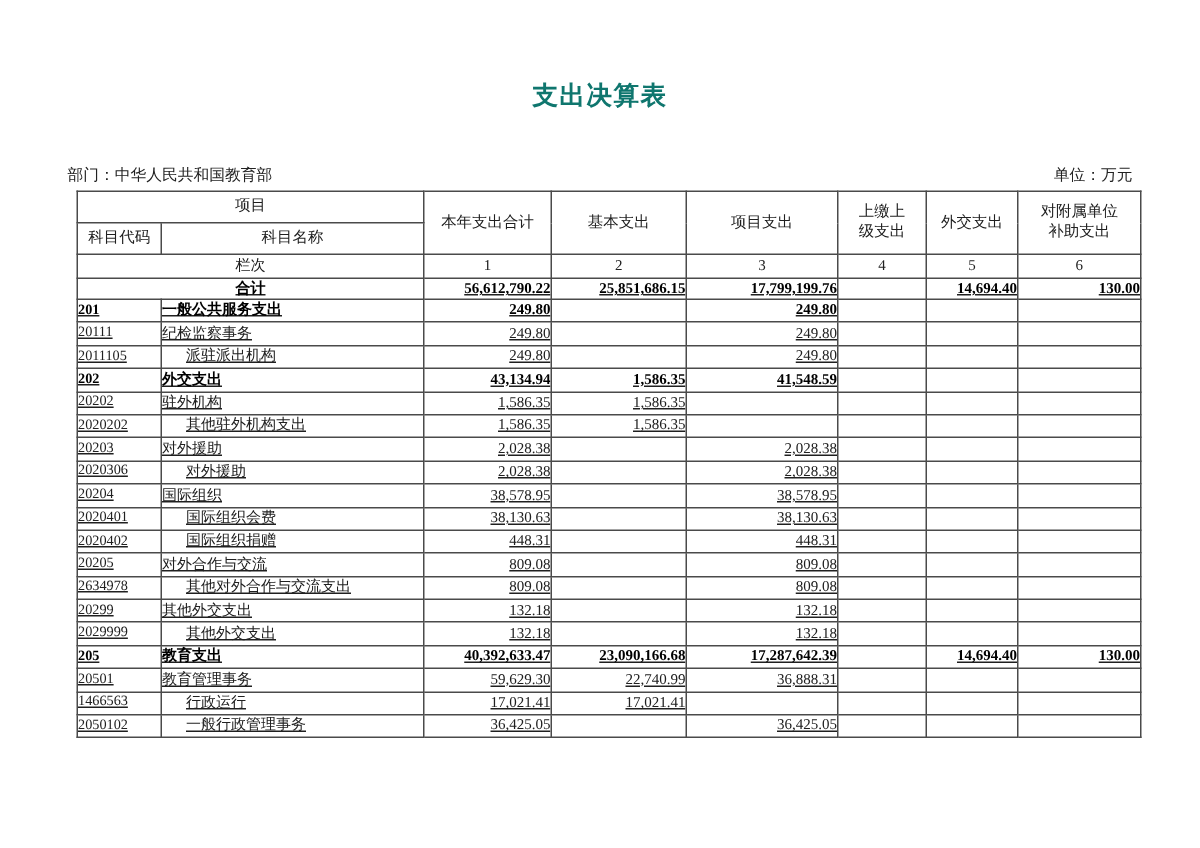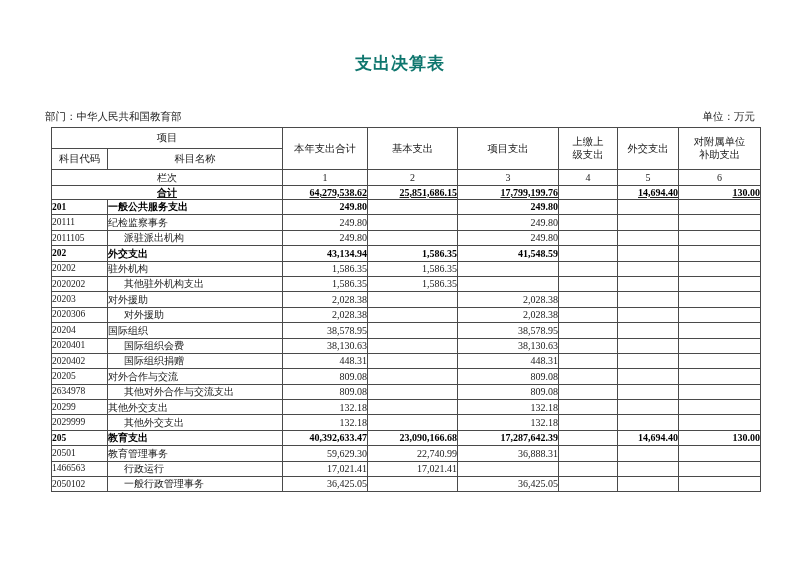--- a/index.html
+++ b/index.html
@@ -34,21 +34,21 @@
   table.report th, table.report td {
     border:1px solid #4a4a4a;
     padding:0; line-height:1.15;
     overflow:hidden; white-space:nowrap;
     font-weight:normal; vertical-align:middle;
   }
   tr.hrow1 { height:21px; }
   tr.hrow2 { height:21px; }
   tr.idxrow { height:16px; }
   tr.totalrow { height:14px;text-decoration:underline; }
-  tr.datarow { height:15.4px; }
+  tr.datarow { height:15.4px;text-decoration:underline; }
 
   th.center, td.center { text-align:center; }
   td.code { text-align:left; padding-left:4px; font-size:9.5px; }
   td.name { text-align:left; padding-left:6px; }
   td.name.indent { padding-left:16px; }
   td.num { text-align:right; padding-right:5px; }
   tr.bold td, tr.totalrow td { font-weight:bold; color:#000; }
   th.twoline span { display:block; text-align:center; line-height:1.25; }
   th { font-size:10.3px; }
 
@@ -105,21 +105,21 @@
         <td class="center" colspan="2">栏次</td>
         <td class="center">1</td>
         <td class="center">2</td>
         <td class="center">3</td>
         <td class="center">4</td>
         <td class="center">5</td>
         <td class="center">6</td>
       </tr>
       <tr class="totalrow">
         <td class="center" colspan="2">合计</td>
-        <td class="num">64,279,538.62</td>
+        <td class="num">56,612,790.22</td>
         <td class="num">25,851,686.15</td>
         <td class="num">17,799,199.76</td>
         <td class="num"></td>
         <td class="num">14,694.40</td>
         <td class="num">130.00</td>
       </tr>
     </thead>
     <tbody>
         <tr class="datarow bold">
           <td class="code">201</td>

